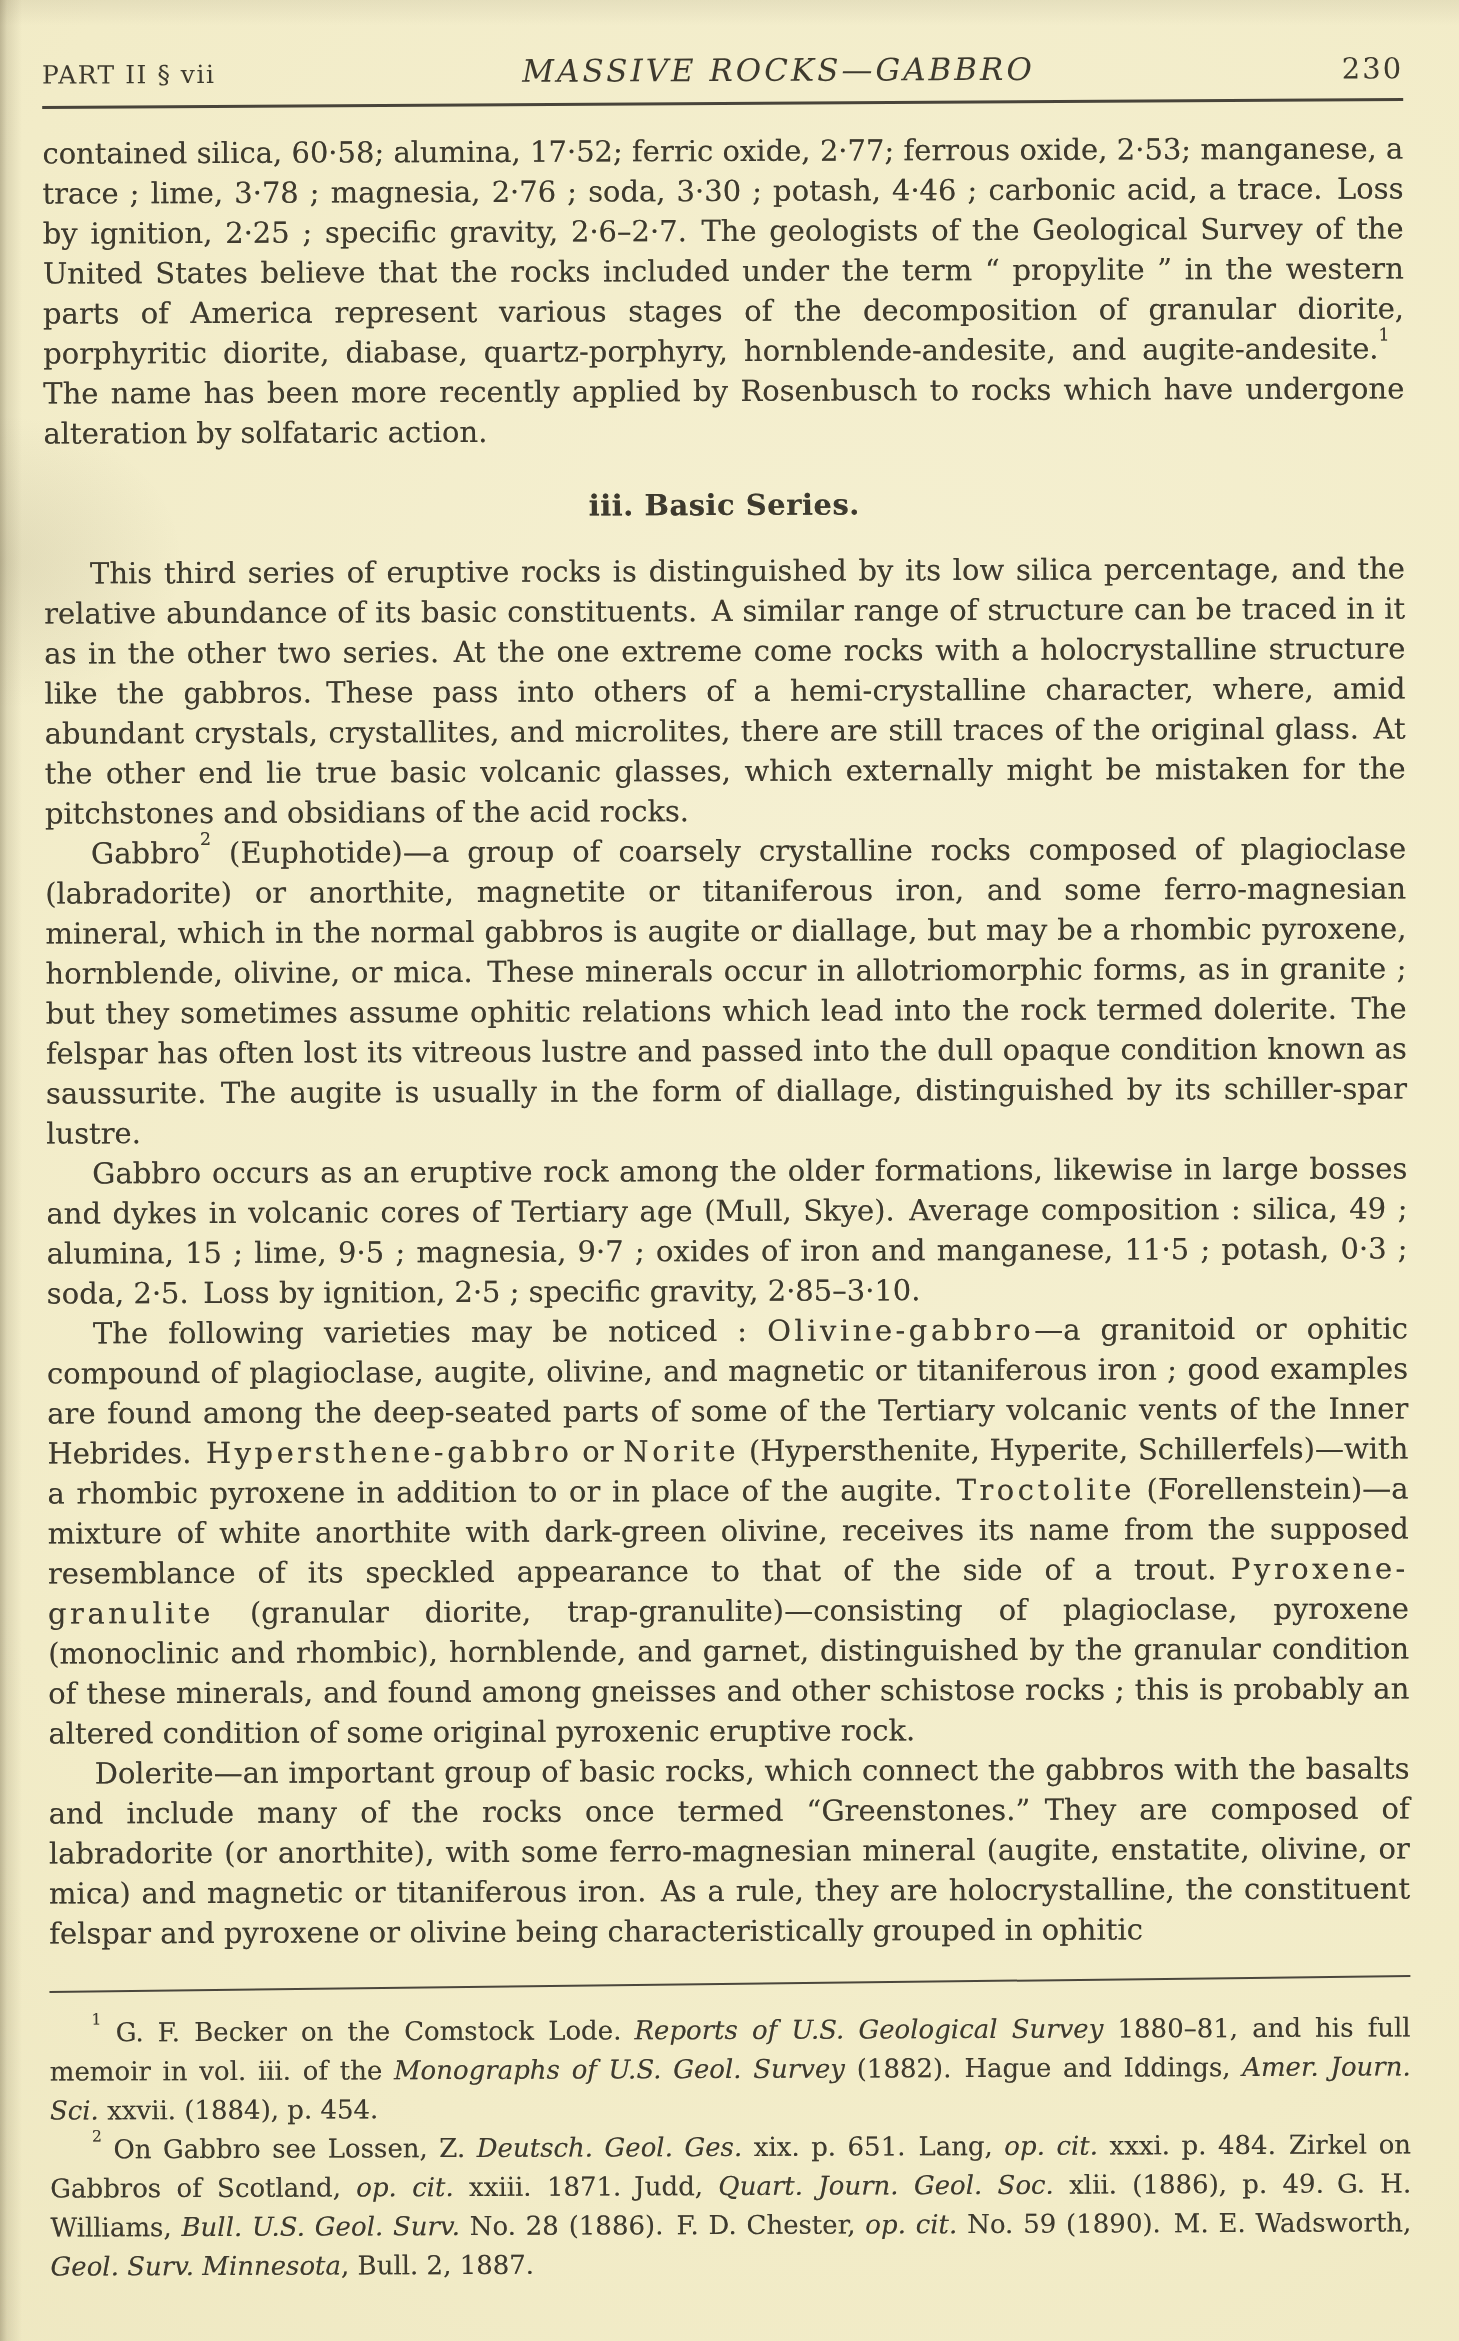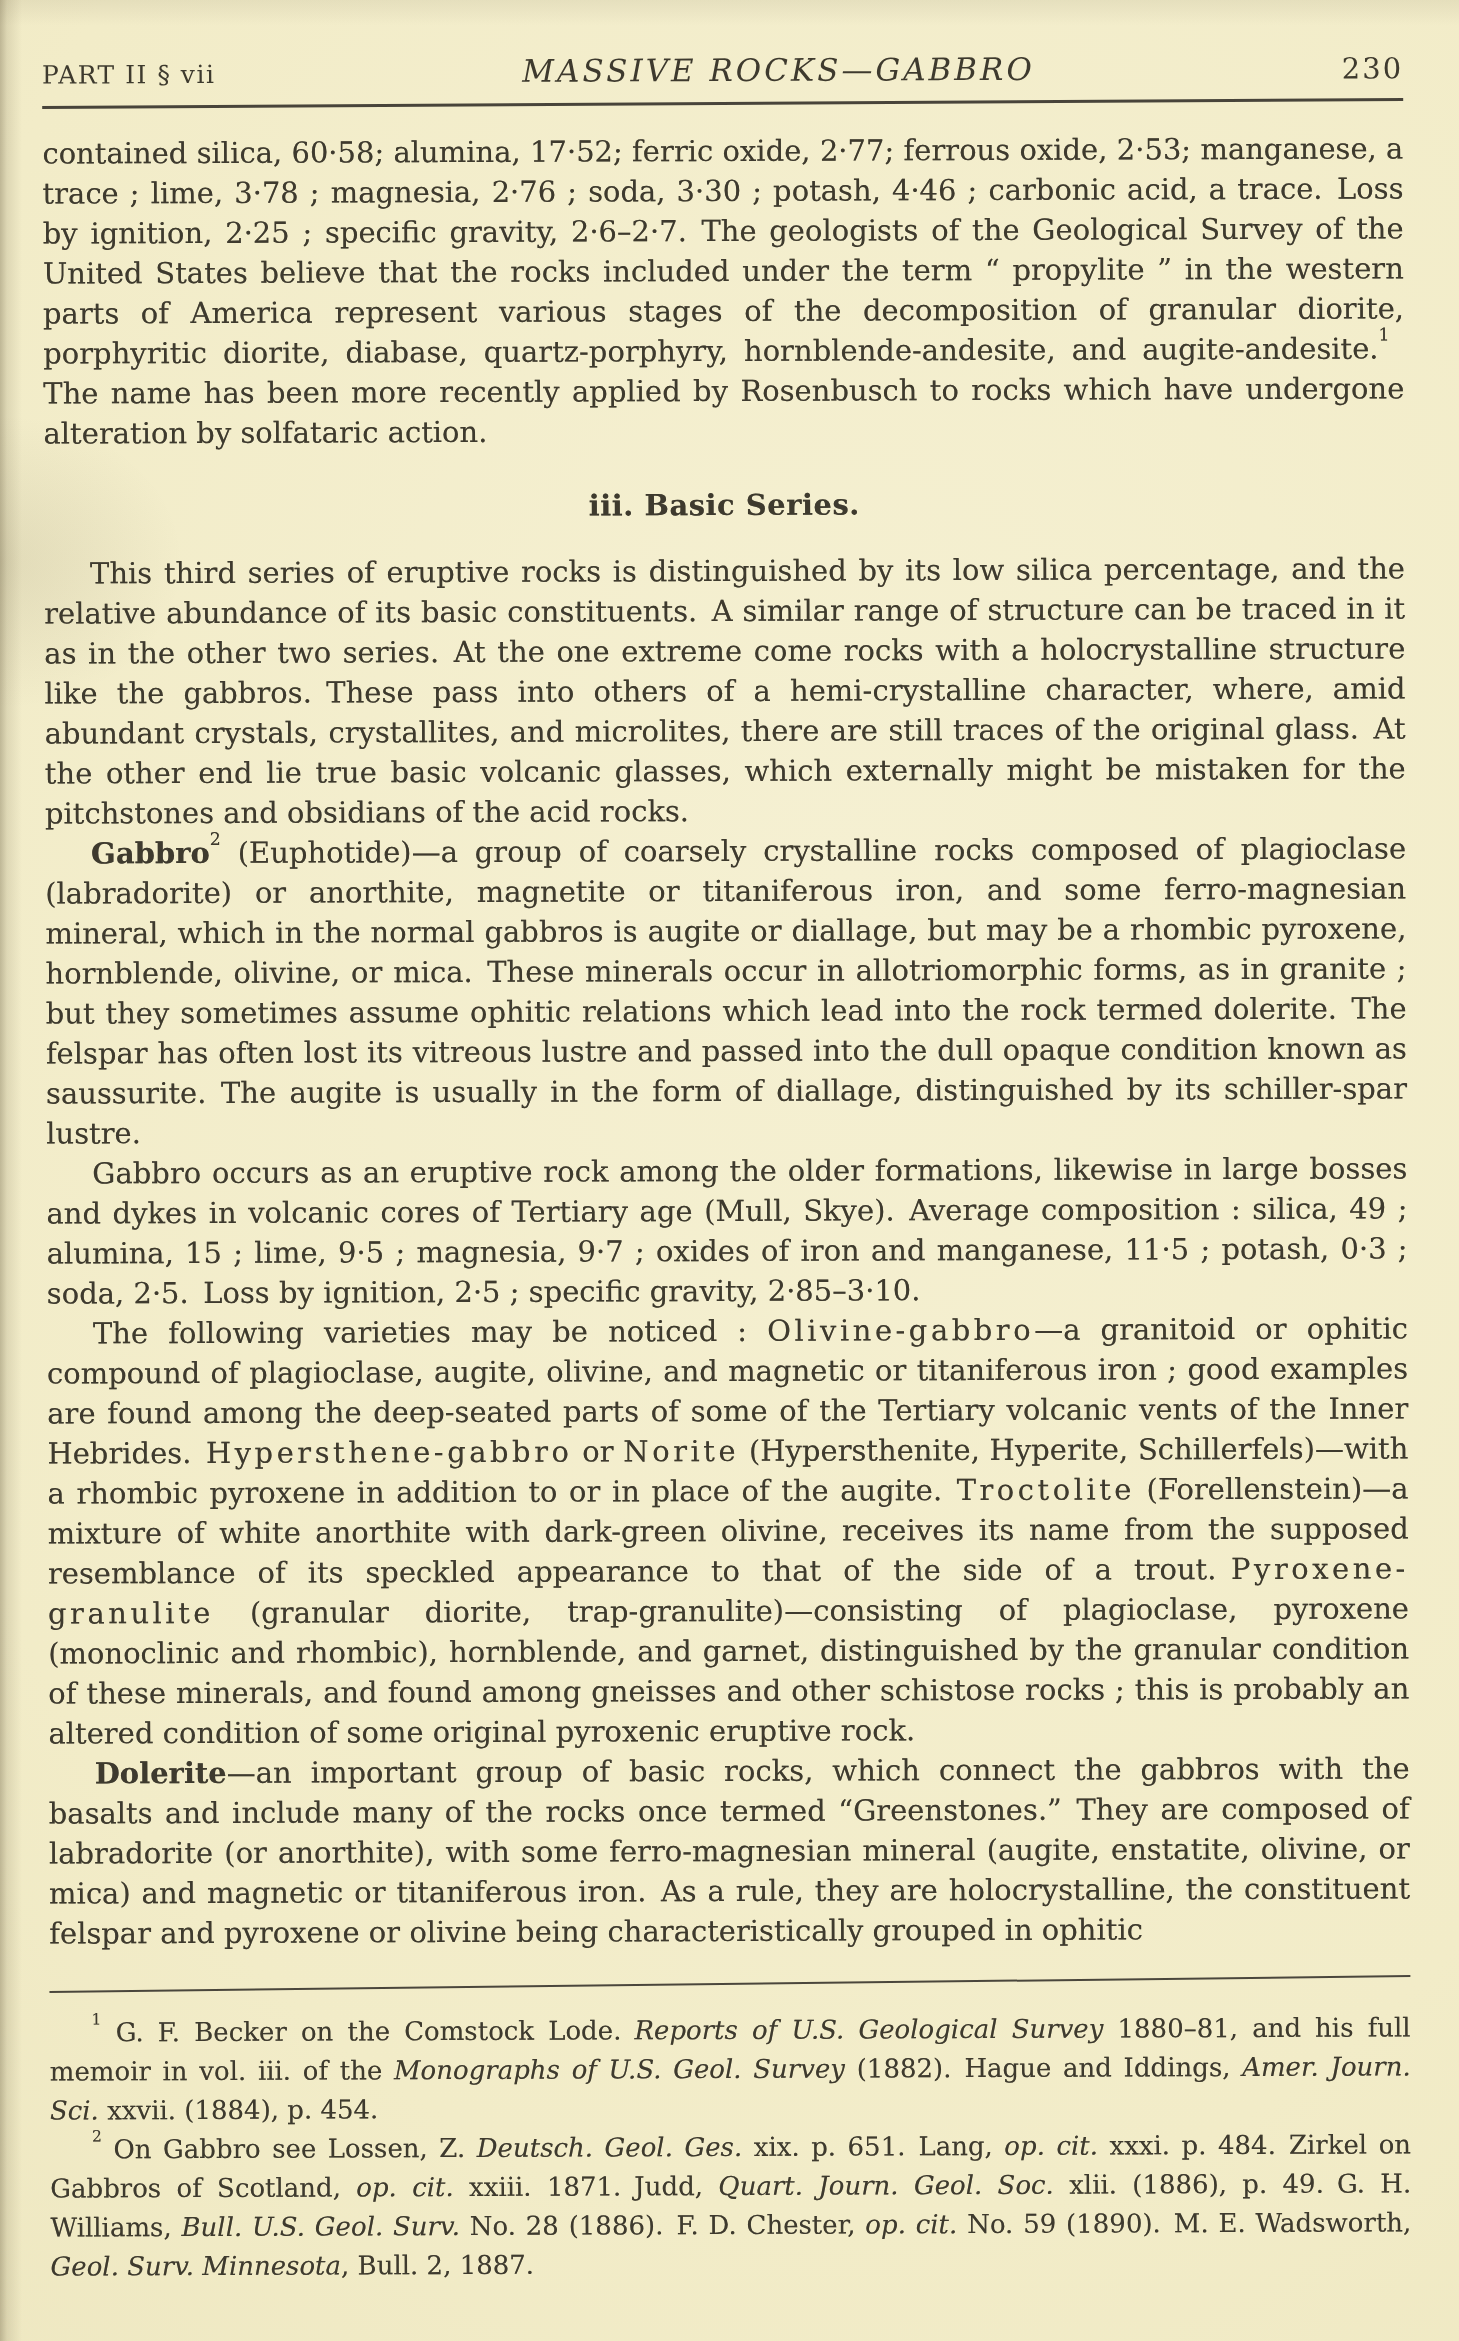--- a/index.html
+++ b/index.html
@@ -44,21 +44,21 @@
     font-size:29px;line-height:40px;
     text-align:justify;
     text-shadow:0 0 0.5px rgba(62,58,46,0.55);
   }
   p.para{margin:0;}
   p.para.indent{text-indent:46px;}
   .section-heading{
     text-align:center;font-weight:bold;font-size:29px;
     margin:34px 0 26px 0;letter-spacing:0.5px;
   }
-  .b{font-weight:bold;}
+  .b{font-weight:normal;}
   .i{font-style:italic;}
   .ls{letter-spacing:3.5px;}
   sup.fn{font-size:0.6em;line-height:0;position:relative;top:-0.45em;}
   .footnote-rule{
     border:0;border-top:2.5px solid #4a463c;
     margin:32px 0 26px 0;
     transform:rotate(-0.45deg);
   }
   .footnotes{
     font-size:26px;line-height:39px;text-align:justify;

